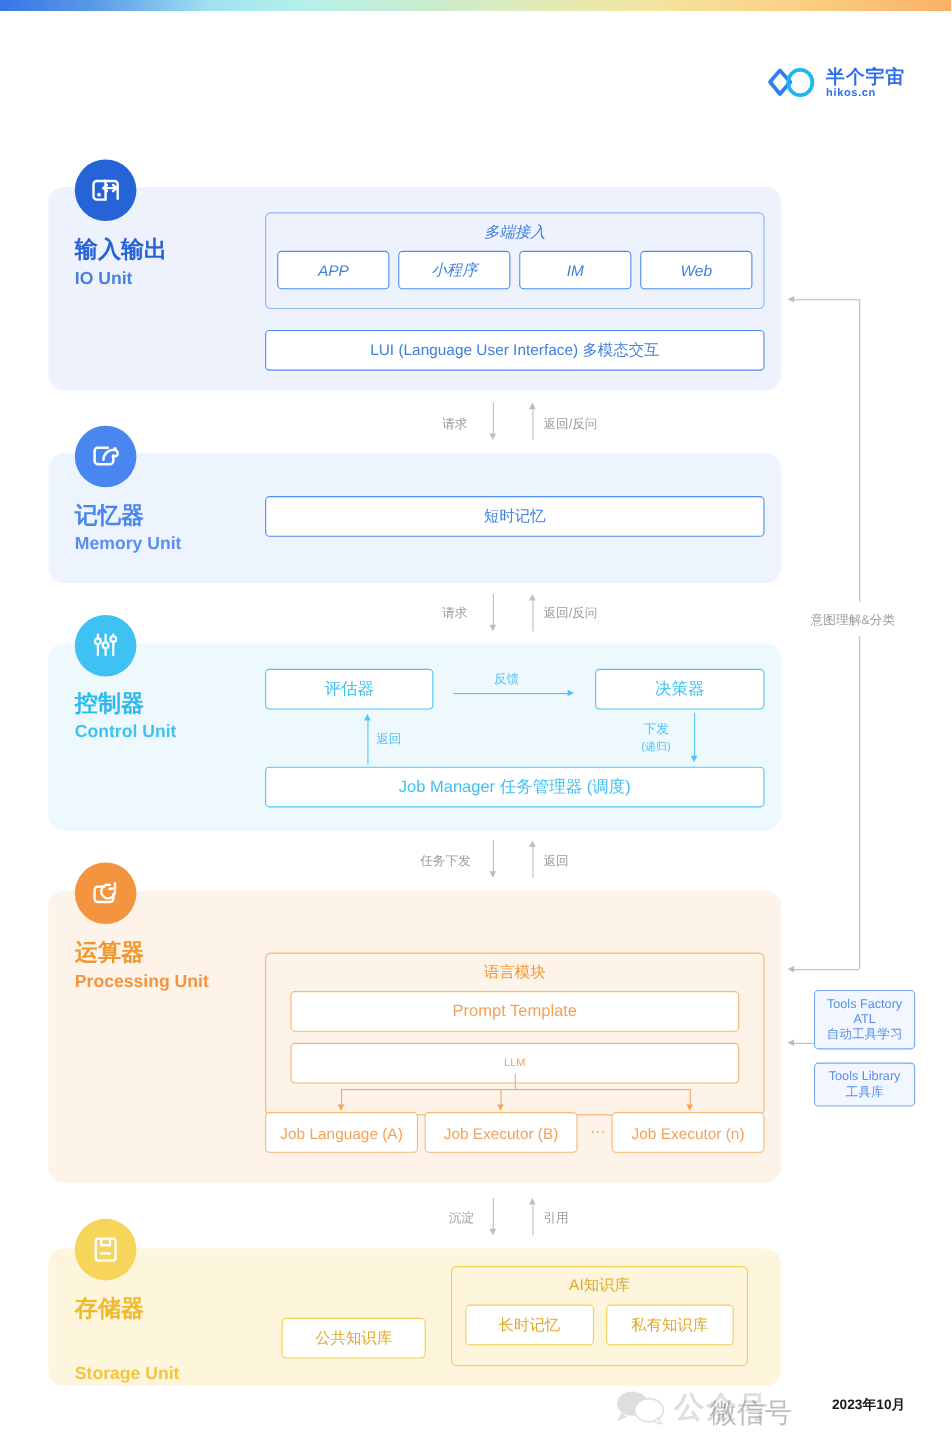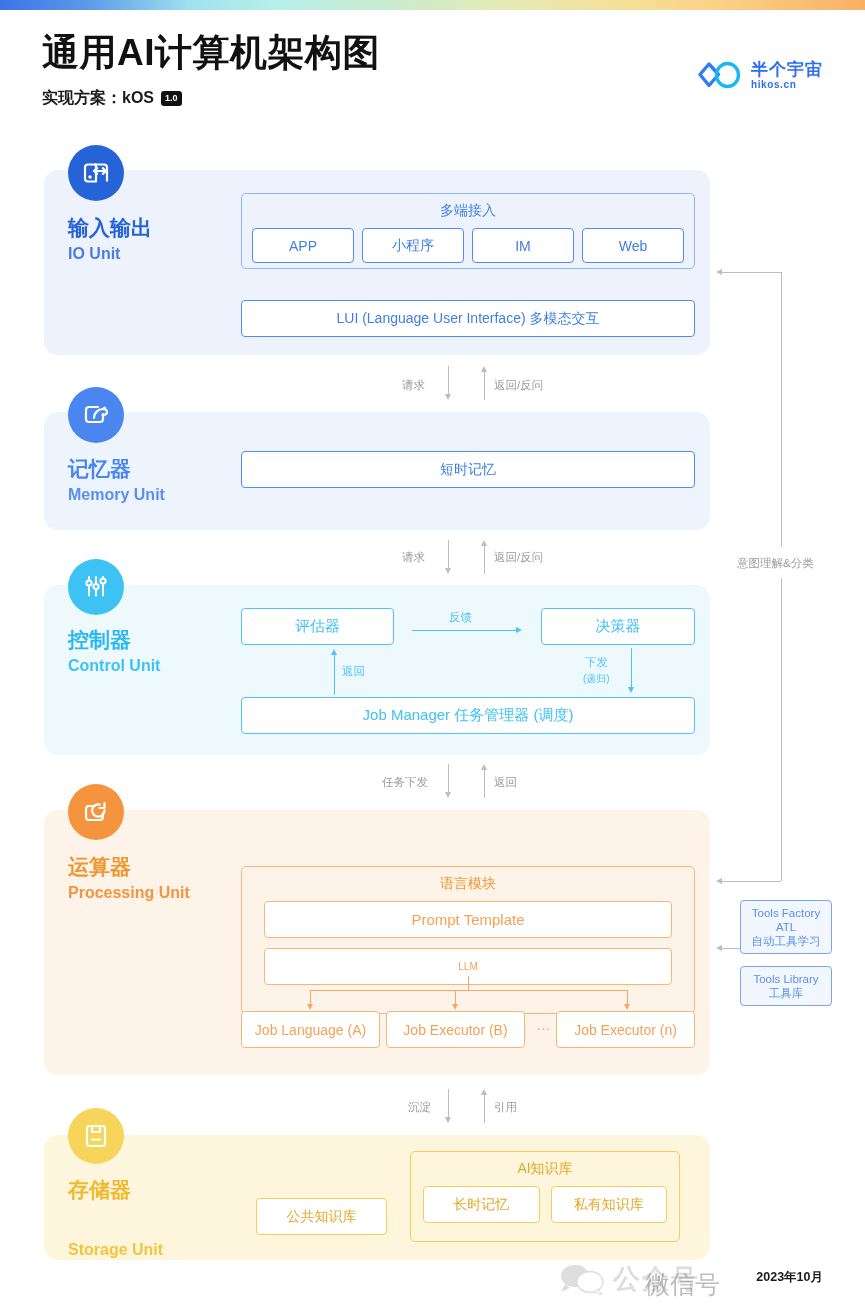--- a/index.html
+++ b/index.html
@@ -117,27 +117,20 @@
     font-size:25px; color:#6e6e6e; opacity:0.45; white-space:nowrap;
   }
 </style>
 </head>
 <body>
 
 <div id="page">
 
   <div class="topbar"></div>
 
-  <div class="header">
-    <div class="title">通用AI计算机架构图</div>
-    <div class="subtitle-row">
-      <span>实现方案：kOS</span>
-      <span class="ver-badge">1.0</span>
-    </div>
-  </div>
 
   <div class="brand">
     <svg class="brand-mark" viewBox="0 0 46 30">
       <path d="M13 4 L4 14.5 L13 25.5 L22.5 14.5 Z" fill="none" stroke="#2f7cf6" stroke-width="3.4" stroke-linejoin="round"></path>
       <ellipse cx="31.5" cy="15" rx="11" ry="11.5" fill="none" stroke="#18b8f0" stroke-width="3.4"></ellipse>
     </svg>
     <div class="brand-text">
       <span class="brand-cn">半个宇宙</span>
       <span class="brand-en">hikos.cn</span>
     </div>
@@ -152,21 +145,21 @@
       <path d="M13 13 h12" stroke="#fff" stroke-width="2.2" stroke-linecap="round"></path>
       <path d="M16.2 10.2 L13 13 L16.2 15.8" fill="none" stroke="#fff" stroke-width="2.2" stroke-linecap="round" stroke-linejoin="round"></path>
       <path d="M21.8 10.2 L25 13 L21.8 15.8" fill="none" stroke="#fff" stroke-width="2.2" stroke-linecap="round" stroke-linejoin="round"></path>
     </svg>
   </div>
   <div class="band-label" style="top:216px;">
     <div class="band-cn" style="color:#2563d6;">输入输出</div>
     <div class="band-en" style="color:#4a7fe0;">IO Unit</div>
   </div>
 
-  <div class="group-box" style="left:241px; top:193px; width:454px; height:76px;">
+  <div class="group-box" style="left:241px; top:193px; width:454px; height:88px;font-style:italic;">
     <div class="group-title">多端接入</div>
     <div style="display:flex; gap:8px; padding:8px 10px 0 10px;">
       <div class="box" style="flex:1; height:35px;">APP</div>
       <div class="box" style="flex:1; height:35px;">小程序</div>
       <div class="box" style="flex:1; height:35px;">IM</div>
       <div class="box" style="flex:1; height:35px;">Web</div>
     </div>
   </div>
 
   <div class="box" style="position:absolute; left:241px; top:300px; width:454px; height:37px;">LUI (Language User Interface) 多模态交互</div>

